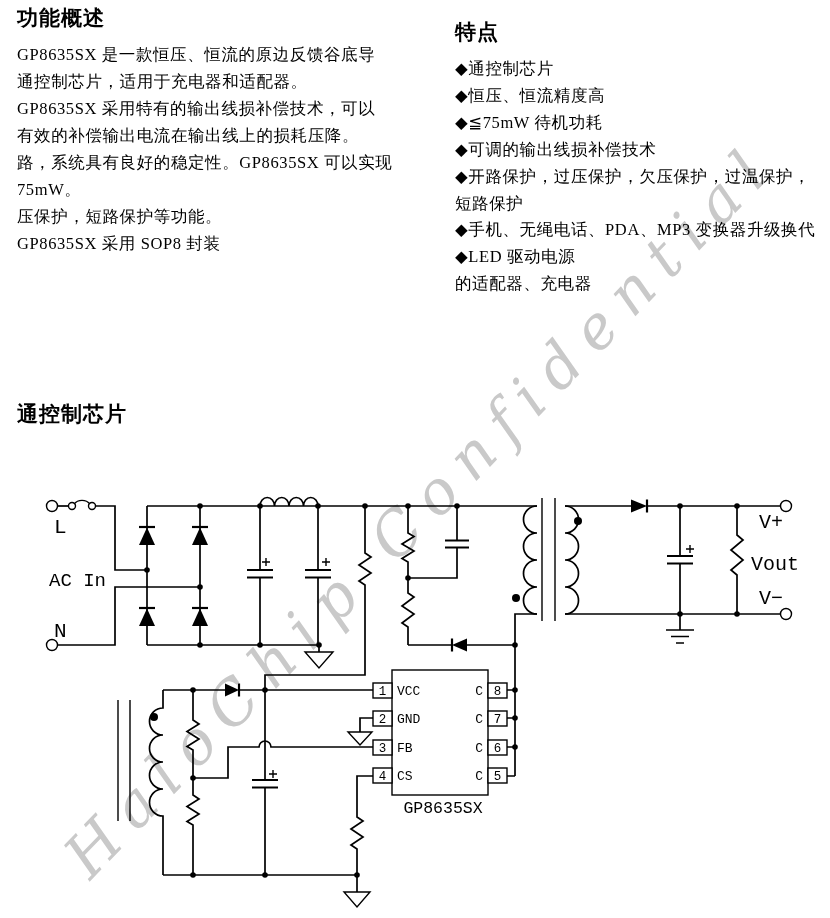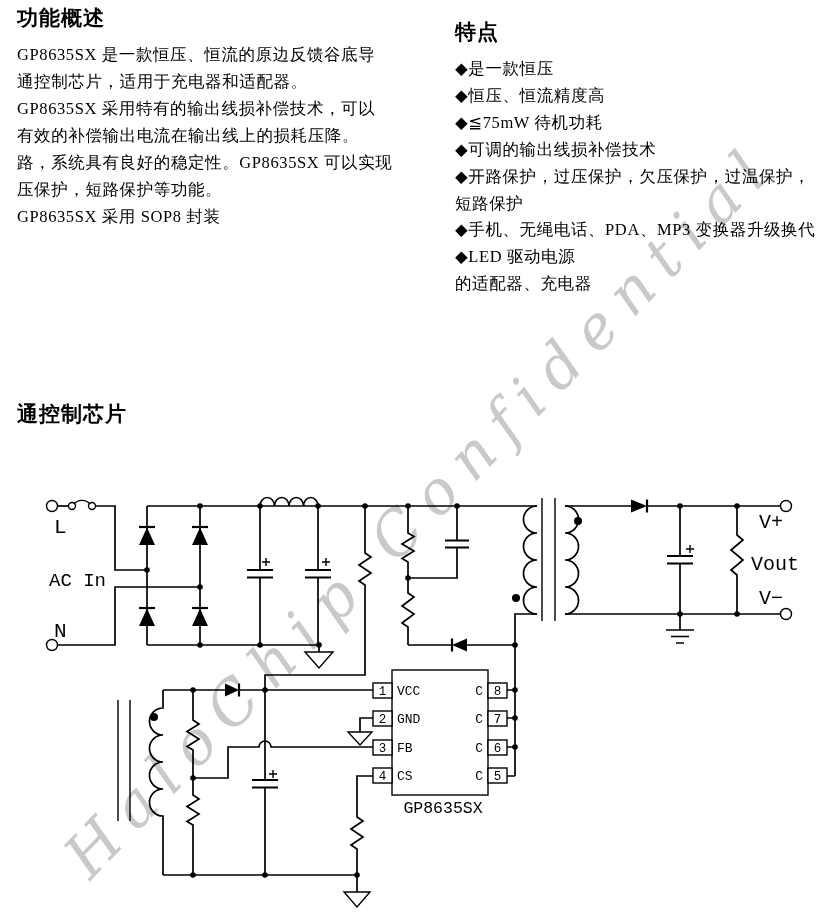--- a/index.html
+++ b/index.html
@@ -27,29 +27,30 @@
 <div id="watermark" class="abs">HaloChip Confidential</div>
 
 <div class="abs layer" style="left:17px;top:6px;width:425px;">
   <h1 class="sec">功能概述</h1>
   <div class="bodytxt" style="margin-top:11px;">
     <div>GP8635SX 是一款恒压、恒流的原边反馈谷底导</div>
     <div>通控制芯片，适用于充电器和适配器。</div>
     <div>GP8635SX 采用特有的输出线损补偿技术，可以</div>
     <div>有效的补偿输出电流在输出线上的损耗压降。</div>
     <div>路，系统具有良好的稳定性。GP8635SX 可以实现</div>
+    <div>75mW。</div>
     <div>压保护，短路保护等功能。</div>
     <div>GP8635SX 采用 SOP8 封装</div>
   </div>
 </div>
 
 <div class="abs layer" style="left:455px;top:20px;width:365px;">
   <h1 class="sec">特点</h1>
   <div class="bodytxt" style="margin-top:11px;">
-    <div>◆是一款恒压</div>
+    <div>◆通控制芯片</div>
     <div>◆恒压、恒流精度高</div>
     <div>◆≦75mW 待机功耗</div>
     <div>◆可调的输出线损补偿技术</div>
     <div>◆开路保护，过压保护，欠压保护，过温保护，</div>
     <div>短路保护</div>
   </div>
 </div>
 
 <div class="abs layer" style="left:455px;top:204px;width:365px;">
   <div class="bodytxt" style="margin-top:12px;">

